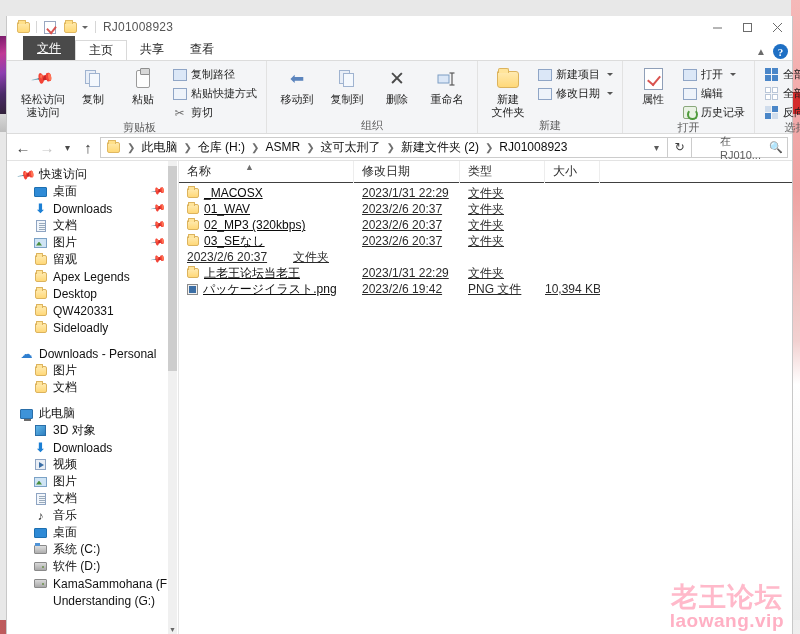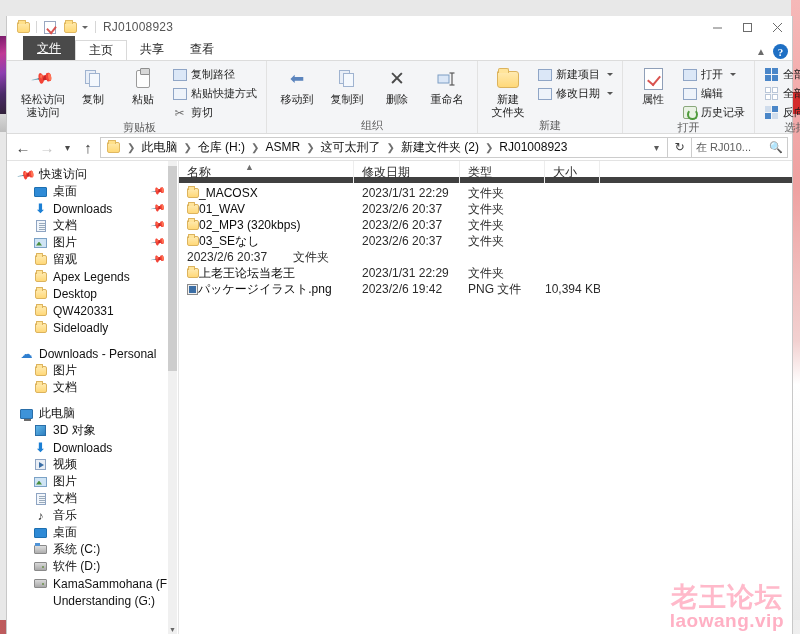--- a/index.html
+++ b/index.html
@@ -176,21 +176,21 @@
   }
   .crumb { display:flex; align-items:center; font-size:12px; color:#0d0d0d; white-space:nowrap; padding: 0 2px; }
   .crumb-sep { color:#6f6f6f; font-size: 10px; padding: 0 4px; }
   .addr-caret { margin-left:auto; color:#5b5b5b; font-size:10px; padding:0 6px; }
   .refreshbtn { width: 24px; height: 21px; border:1px solid #cccccc; border-left:none; display:flex;align-items:center;justify-content:center;color:#3b3b3b;font-size:12px; background:#fff;}
   .searchbox {
     width: 96px; height: 21px; border: 1px solid #cccccc; border-left: none; background: #fff;
     display: flex; align-items: center; gap: 3px; padding: 0 4px; font-size: 11px; color: #6e6e6e;
   }
   .searchbox .mag { margin-left:auto; font-size: 11px; color:#4b4b4b; }
-  .search-pre { font-size: 11px; color:#5c5c5c; }
+  .search-pre { font-size: 11px; color:#5c5c5c;margin-left:24px; }
 
   
   .body { flex: 1; display: flex; min-height: 0; border-top: 1px solid #e3e3e3; }
 
   
   .navpane {
     width: 172px; flex: 0 0 172px; background: #ffffff; position: relative;
     overflow: hidden; border-right: 1px solid #e6e6e6;
   }
   .navlist { padding-top: 5px; }
@@ -230,35 +230,35 @@
   .navscroll {
     position: absolute; right: 1px; top: 0; width: 9px; height: 100%; background: #f0f0f0;
   }
   .navscroll .thumb { position:absolute; left:0; top: 5px; width: 9px; height: 205px; background:#cdcdcd; }
   .navscroll .arw { position:absolute; left:0; width:9px; height:12px; display:flex;align-items:center;justify-content:center;color:#666;font-size:7px; }
   .navscroll .arw.up { top: 0; }
   .navscroll .arw.dn { bottom: 0; }
 
   
   .filepane { flex: 1; display: flex; flex-direction: column; min-width: 0; position: relative; background:#fff; }
-  .colhead { height: 22px; display: flex; align-items: flex-start; border-bottom: 6px solid #404040; background:#fff; position:relative; }
+  .colhead { height: 22px; display: flex; align-items: center; border-bottom: 1px solid #404040; background:#fff; position:relative; }
   .col {
     font-size: 12px; color: #2b2b2b; padding-left: 8px; height: 22px; display:flex; align-items:center;
     border-right: 1px solid #ededed; position: relative; flex: 0 0 auto;
   }
   .col.name { width: 175px; }
   .col.date { width: 106px; }
   .col.type { width: 85px; }
   .col.size { width: 55px; }
   .col.blank { flex: 1; border-right: none; }
   .sortmark { position: absolute; left: 66px; top: 1px; font-size: 9px; color:#6f6f6f; }
 
   .rows { flex: 1; overflow: hidden; padding-top: 2px; }
   .frow { height: 16px; display:flex; align-items:center; font-size: 12px; color:#0b0b0b; }
-  .frow .c { padding-left: 8px; display:flex; align-items:center; overflow:hidden; white-space:nowrap; flex:0 0 auto;}
+  .frow .c { padding-left: 8px; display:flex; align-items:center; gap:5px; overflow:hidden; white-space:nowrap; flex:0 0 auto;text-decoration:underline;}
   .frow .c.name { width: 175px; }
   .frow .c.date { width: 106px; color:#2b2b2b; }
   .frow .c.type { width: 85px; color:#2b2b2b; }
   .frow .c.size { width: 55px; color:#2b2b2b; text-align:right; display:block; padding-left:0; padding-right:4px; }
   .rowfolder {
     width: 12px; height: 10px; background: linear-gradient(180deg,#ffeab0,#ffd878);
     border: 1px solid #dcb35d; border-radius: 1px 2px 2px 2px; position: relative; flex:0 0 12px;
   }
   .rowfolder::before{content:"";position:absolute;left:0;top:-3px;width:5px;height:3px;background:#ffe49a;border:1px solid #dcb35d;border-bottom:none;border-radius:1px 1px 0 0;}
   .rowpng { width: 11px; height: 11px; background:#f0f0f0; border:1px solid #8b8b8b; position:relative; flex:0 0 11px; }

